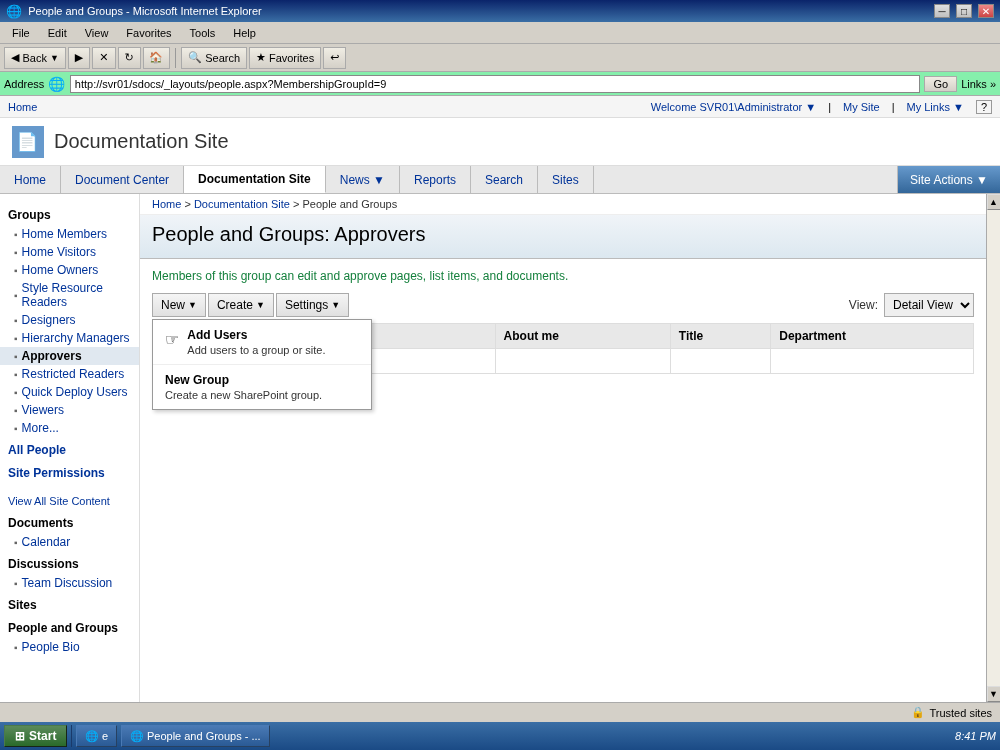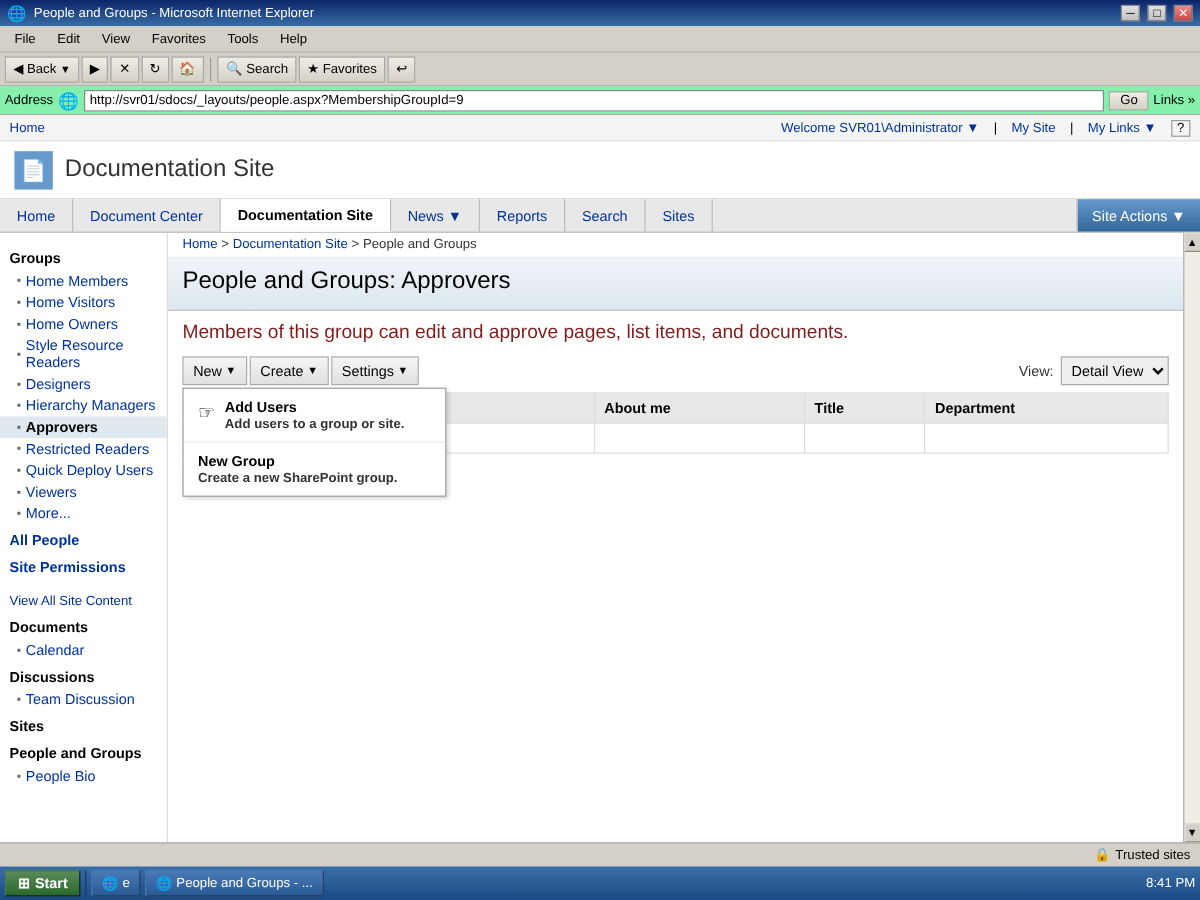--- a/index.html
+++ b/index.html
@@ -210,21 +210,21 @@
       background: linear-gradient(to bottom, #f0f4f8, #dce8f0);
       padding: 8px 12px 12px 12px;
       border-bottom: 1px solid #bbb;
     }
     #page-title-text {
       font-size: 20px;
       font-weight: normal;
       color: #000;
     }
     #content-body { padding: 10px 12px; }
-    #group-description { font-size: 16px; color: #7f1d1d; margin-bottom: 10px; }
+    #group-description { font-size: 12px; color: #15803d; margin-bottom: 10px; }
 
     
     #list-toolbar {
       display: flex;
       align-items: center;
       margin-bottom: 6px;
       gap: 2px;
       position: relative;
     }
     .list-btn {
@@ -255,21 +255,21 @@
       z-index: 100;
       width: 220px;
     }
     .dropdown-item {
       padding: 8px 12px;
       cursor: pointer;
       border-bottom: 1px solid #eee;
     }
     .dropdown-item:last-child { border-bottom: none; }
     .dropdown-item-title { font-weight: bold; font-size: 12px; color: #000; }
-    .dropdown-item-desc { font-size: 11px; color: #333; margin-top: 2px; font-weight: bold; }
+    .dropdown-item-desc { font-size: 11px; color: #333; margin-top: 2px; }
 
     
     #members-table {
       width: 100%;
       border-collapse: collapse;
       font-size: 12px;
     }
     #members-table th {
       background: #e8e8e8;
       border: 1px solid #ddd;
@@ -337,20 +337,21 @@
       height: 22px;
       display: flex; align-items: center; gap: 3px;
     }
     #taskbar-right {
       margin-left: auto;
       display: flex;
       align-items: center;
       gap: 8px;
       color: #fff;
       font-size: 11px;
+      font-style: italic;
     }
 
     
     #new-btn-area { position: relative; }
 
     
     #sidebar::-webkit-scrollbar { width: 14px; }
     #sidebar::-webkit-scrollbar-track { background: #f0ede4; }
     #sidebar::-webkit-scrollbar-thumb { background: #c0bdb4; border: 1px solid #aaa; }
 

